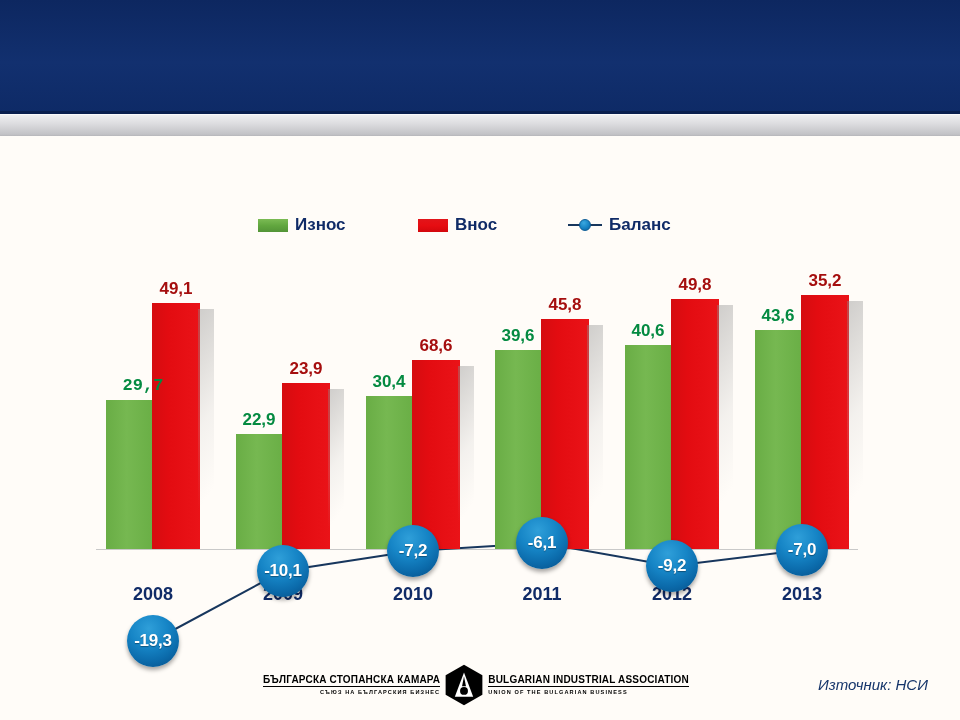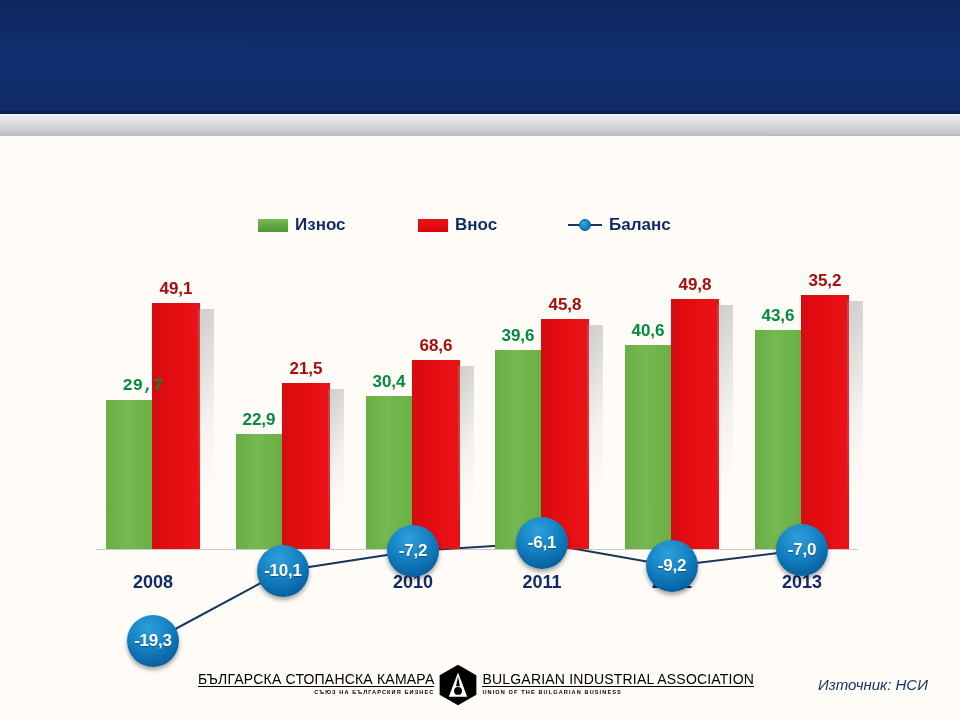--- a/index.html
+++ b/index.html
@@ -218,21 +218,21 @@
     font-size: 17px;
     font-weight: bold;
     letter-spacing: -.2px;
     text-shadow: 0 1px 1px rgba(0,0,0,.35);
   }
 
   .cat-label {
     position: absolute;
     width: 90px;
     text-align: center;
-    top: 436px;
+    top: 448px;
     color: #102B67;
     font-size: 18px;
     font-weight: bold;
   }
 
   
   .logo {
     position: absolute;
     left: 296px;
     top: 664px;
@@ -244,22 +244,22 @@
   }
   .logo-text {
     display: flex;
     flex-direction: column;
     justify-content: center;
     color: #000000;
   }
   .logo-text.left { align-items: flex-end; text-align: right; }
   .logo-text.right { align-items: flex-start; text-align: center; }
   .logo-main {
-    font-size: 14px;
-    font-weight: normal;
+    font-size: 10px;
+    font-weight: bold;
     letter-spacing: .2px;
     white-space: nowrap;
     line-height: 11px;
   }
   .logo-rule {
     width: 100%;
     height: 1px;
     background: #000;
     margin: 1px 0 1px 0;
   }
@@ -324,21 +324,21 @@
           <div class="shadow"></div>
         </div>
         <div class="bar-label green" style="left: 108px; top: 239.906px; font-family: Liberation Mono, monospace;">29,7</div>
         <div class="bar-label red" style="left: 141px; top: 142.518px;">49,1</div>
         <div class="cat-label" style="left: 108px;">2008</div>
         <div class="bar green" style="left: 236px; height: 114.958px; top: 298.042px;"></div>
         <div class="bar red" style="left: 282px; height: 165.66px; top: 247.34px;">
           <div class="shadow"></div>
         </div>
         <div class="bar-label green" style="left: 224px; top: 274.042px;">22,9</div>
-        <div class="bar-label red" style="left: 271px; top: 223.34px;">21,5</div>
+        <div class="bar-label red" style="left: 271px; top: 223.34px;">23,9</div>
         <div class="cat-label" style="left: 238px;">2009</div>
         <div class="bar green" style="left: 366px; height: 152.608px; top: 260.392px;"></div>
         <div class="bar red" style="left: 412px; height: 188.752px; top: 224.248px;">
           <div class="shadow"></div>
         </div>
         <div class="bar-label green" style="left: 354px; top: 236.392px;">30,4</div>
         <div class="bar-label red" style="left: 401px; top: 200.248px;">68,6</div>
         <div class="cat-label" style="left: 368px;">2010</div>
         <div class="bar green" style="left: 495px; height: 198.792px; top: 214.208px;"></div>
         <div class="bar red" style="left: 541px; height: 229.916px; top: 183.084px;">

